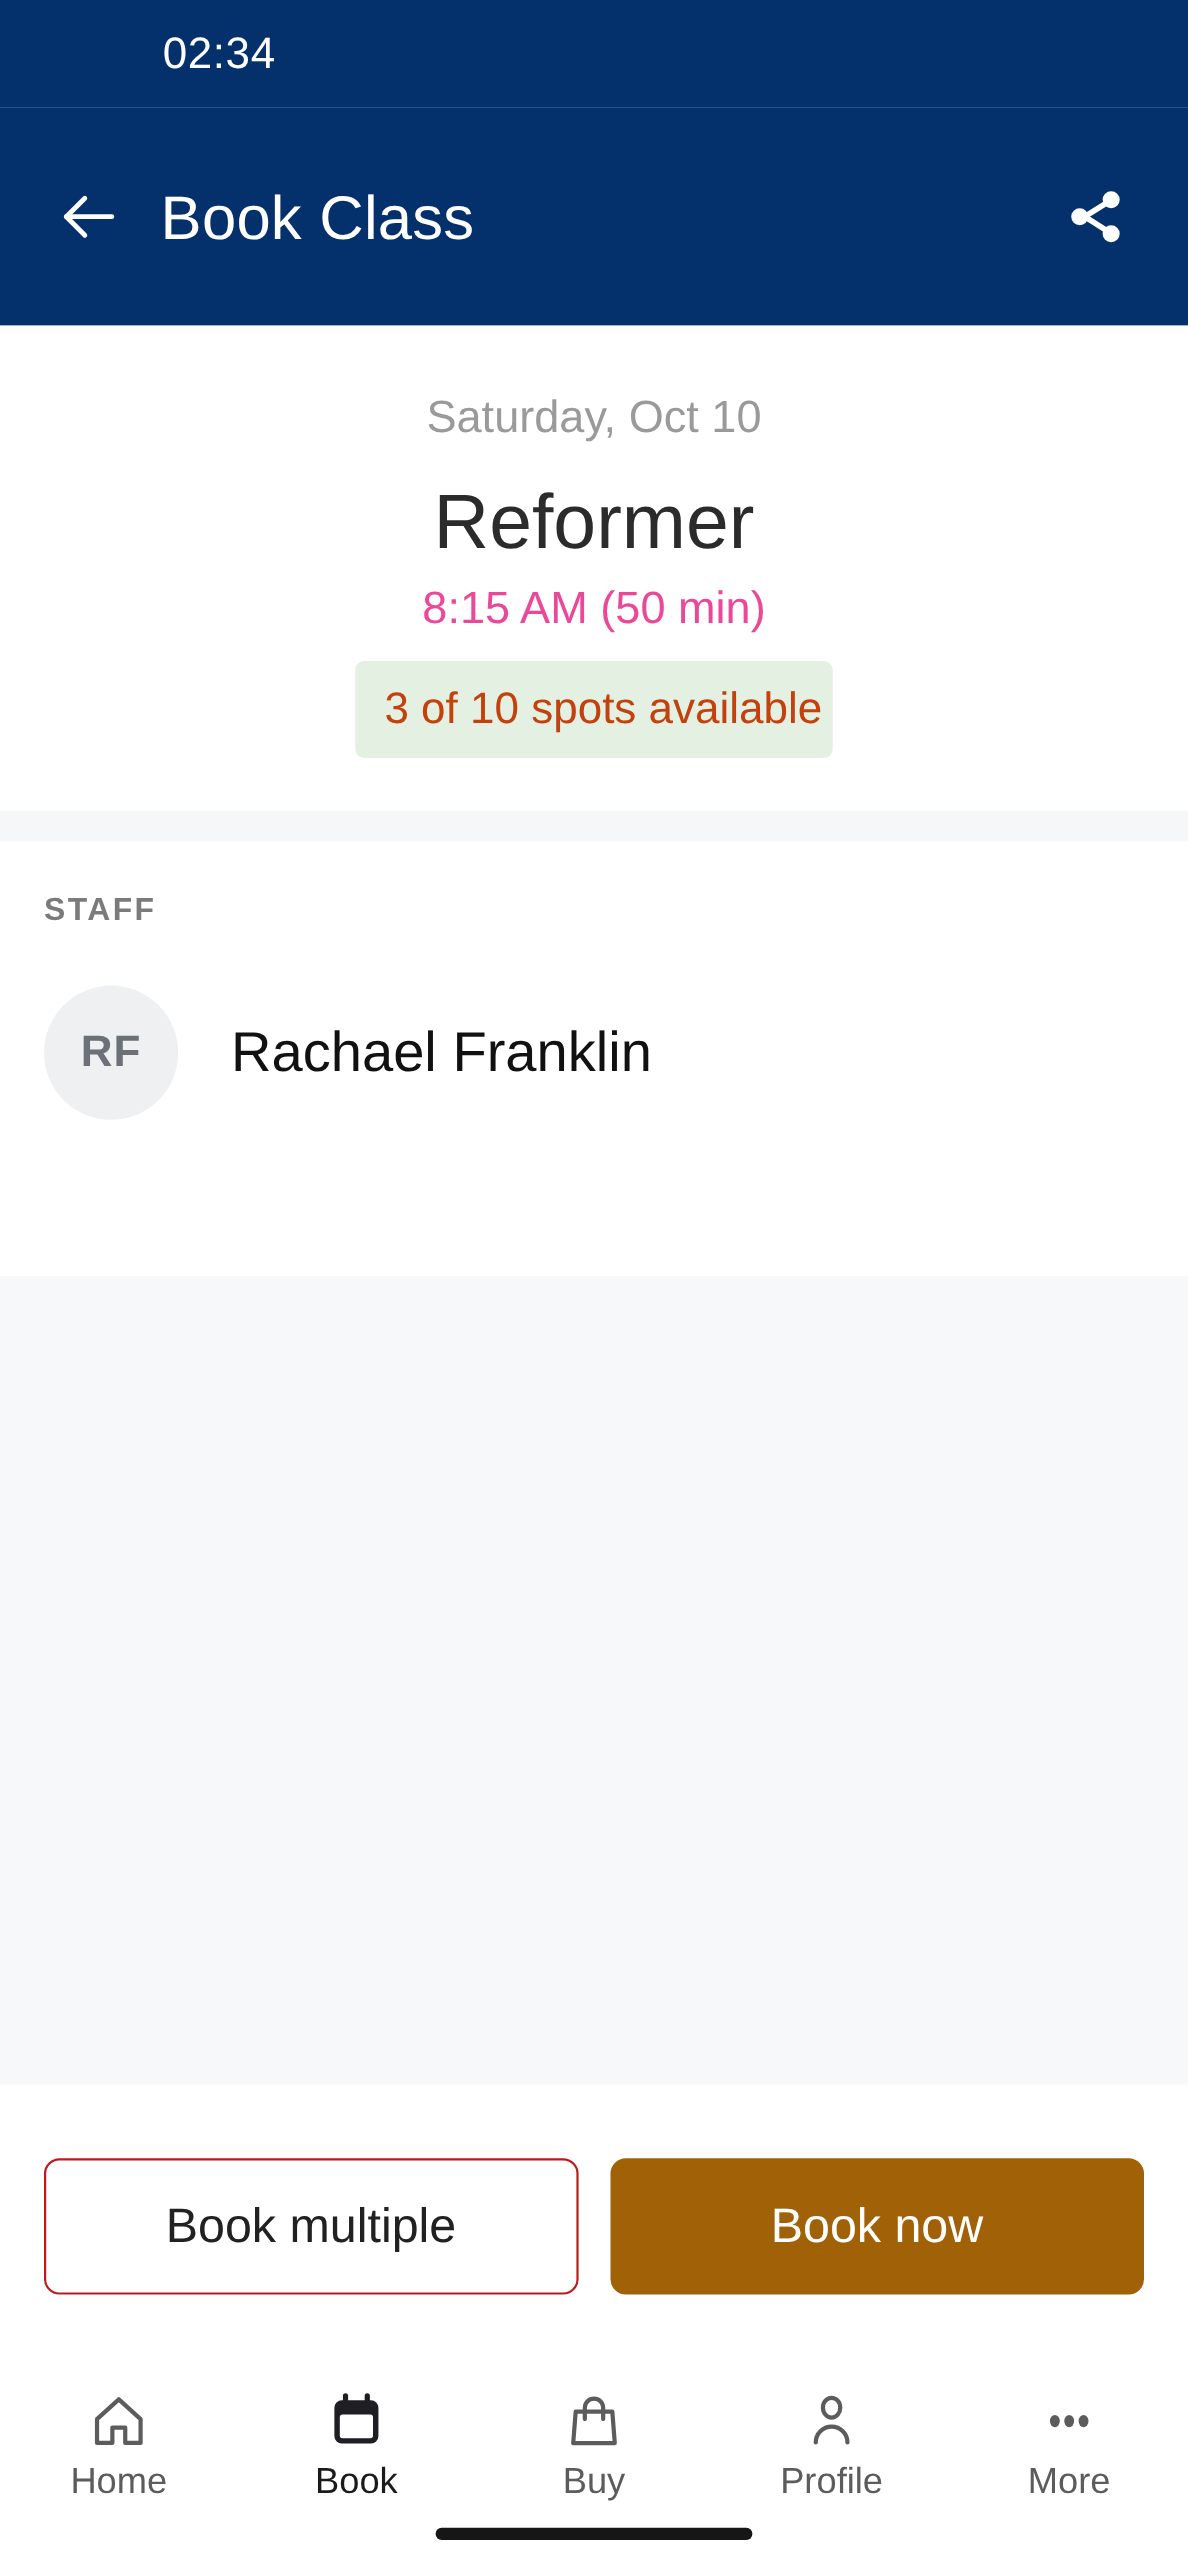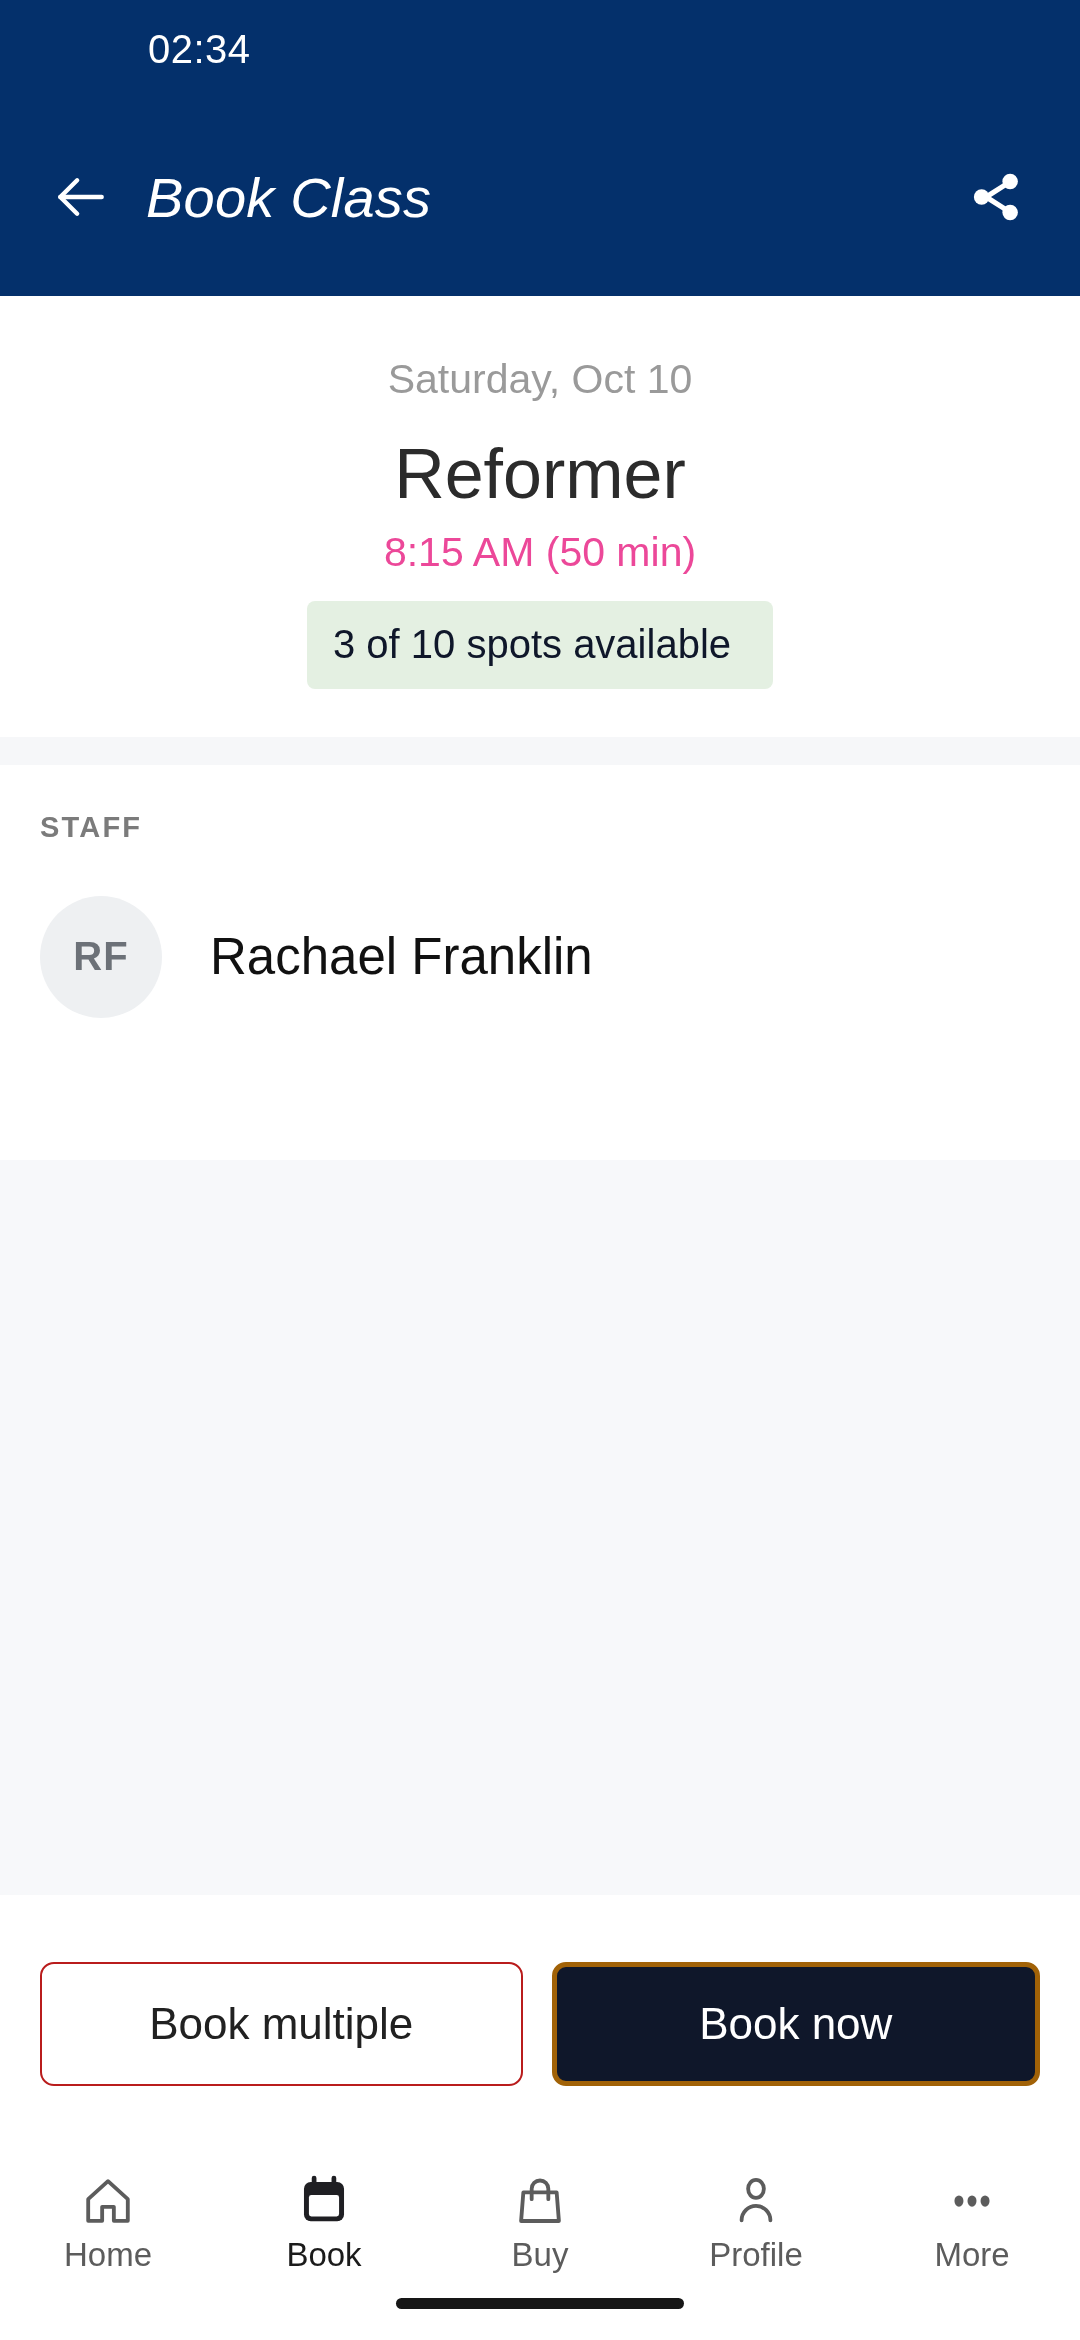--- a/index.html
+++ b/index.html
@@ -44,21 +44,20 @@
     flex:0 0 auto;
     cursor:pointer;
   }
   .appbar .title {
     color:#ffffff;
     font-size:56px;
     font-weight:400;
     margin-left:28px;
     white-space:nowrap;
     letter-spacing:0.2px;
-    font-style:italic;
   }
   .appbar .spacer { flex:1 1 auto; }
   .appbar .sharebtn {
     width:80px; height:80px;
     display:flex; align-items:center; justify-content:center;
     flex:0 0 auto;
     cursor:pointer;
   }
 
   
@@ -83,23 +82,23 @@
   .hero .timeline {
     font-size:41px;
     color:#ec4899;
     margin-top:7px;
     line-height:1.25;
   }
   .badge-wrap { margin-top:22px; display:flex; justify-content:center; }
   .spots-badge {
     display:inline-block;
     background:#e4f0e2;
-    color:#0f172a;
+    color:#c2410c;
     font-size:40px;
-    padding:23px 42px 25px 26px;
+    padding:23px 9px 25px 26px;
     border-radius:8px;
     line-height:1;
     white-space:nowrap;
   }
 
   
   .band {
     height:28px;
     background:#f6f7f9;
     flex:0 0 auto;
@@ -165,22 +164,22 @@
     font-size:44px;
     cursor:pointer;
     white-space:nowrap;
   }
   .btn.secondary {
     background:#ffffff;
     border:2px solid #b91c1c;
     color:#212121;
   }
   .btn.primary {
-    background:#0f172a;
-    border:5px solid #a16207;
+    background:#a16207;
+    border:2px solid #a16207;
     color:#ffffff;
   }
 
   
   .bottomnav {
     background:#ffffff;
     display:flex;
     align-items:center;
     justify-content:space-around;
     padding:18px 0 0 0;

